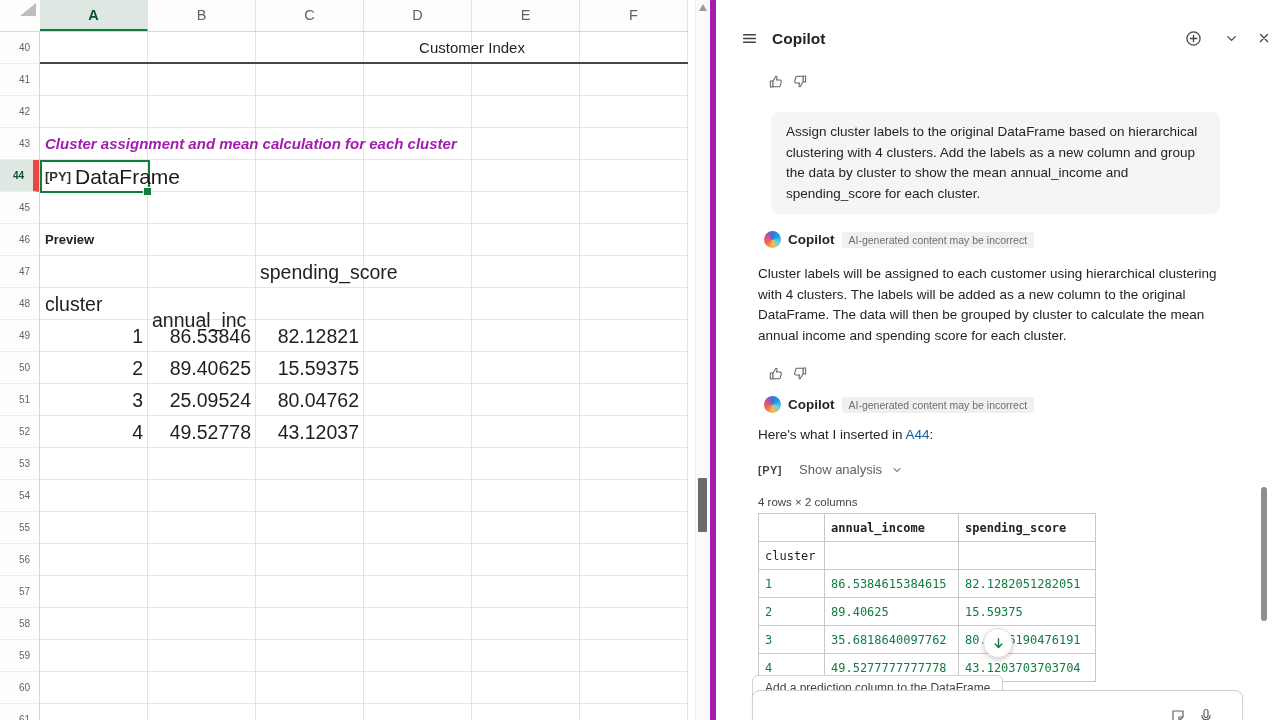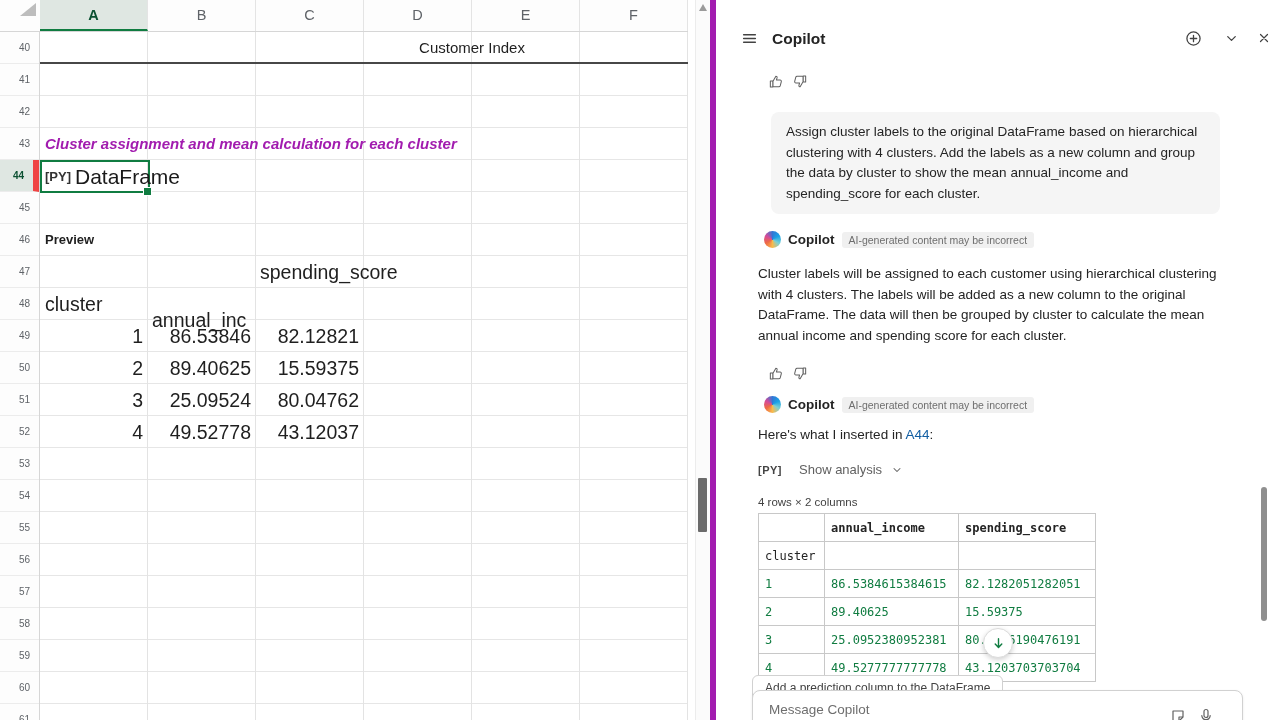--- a/index.html
+++ b/index.html
@@ -256,42 +256,41 @@
         <td class="grn">86.5384615384615</td>
         <td class="grn">82.1282051282051</td>
       </tr>
       <tr>
         <td class="grn">2</td>
         <td class="grn">89.40625</td>
         <td class="grn">15.59375</td>
       </tr>
       <tr>
         <td class="grn">3</td>
-        <td class="grn">25.0952380952381</td>
+        <td class="grn">35.6818640097762</td>
         <td class="grn">80.0476190476191</td>
       </tr>
       <tr>
         <td class="grn">4</td>
         <td class="grn">49.5277777777778</td>
         <td class="grn">43.1203703703704</td>
       </tr>
     </tbody>
       </table>
   </div>
 
   <div class="abs" id="scrollbtn">
     <svg width="15" height="15" viewBox="0 0 16 16">
         <path d="M8 3v9M4.5 8.5L8 12.3l3.5-3.8" stroke="#107C41" stroke-width="1.5" fill="none" stroke-linecap="round" stroke-linejoin="round"></path>
       </svg>
   </div>
 
   <div class="abs" id="chip">Add a prediction column to the DataFrame</div>
 
   <div class="abs" id="msgbox">
-    <input id="msg-input" placeholder="Message Copilot" style="">
     <div class="abs icon-btn" style="left:414px;top:14px;">
       <svg width="16" height="16" viewBox="0 0 16 16">
           <path d="M3 3h10v6l-4 4H3z" stroke="#616161" stroke-width="1.2" fill="none" stroke-linejoin="round"></path>
           <path d="M9 13V9h4" stroke="#616161" stroke-width="1.2" fill="none" stroke-linejoin="round"></path>
         </svg>
     </div>
     <div class="abs icon-btn" style="left:442px;top:14px;">
       <svg width="16" height="16" viewBox="0 0 16 16">
           <rect x="6" y="1.5" width="4" height="8" rx="2" stroke="#616161" stroke-width="1.2" fill="none"></rect>
           <path d="M3.8 7.5c0 2.3 1.9 4.2 4.2 4.2s4.2-1.9 4.2-4.2M8 11.7v2.6" stroke="#616161" stroke-width="1.2" fill="none" stroke-linecap="round"></path>

